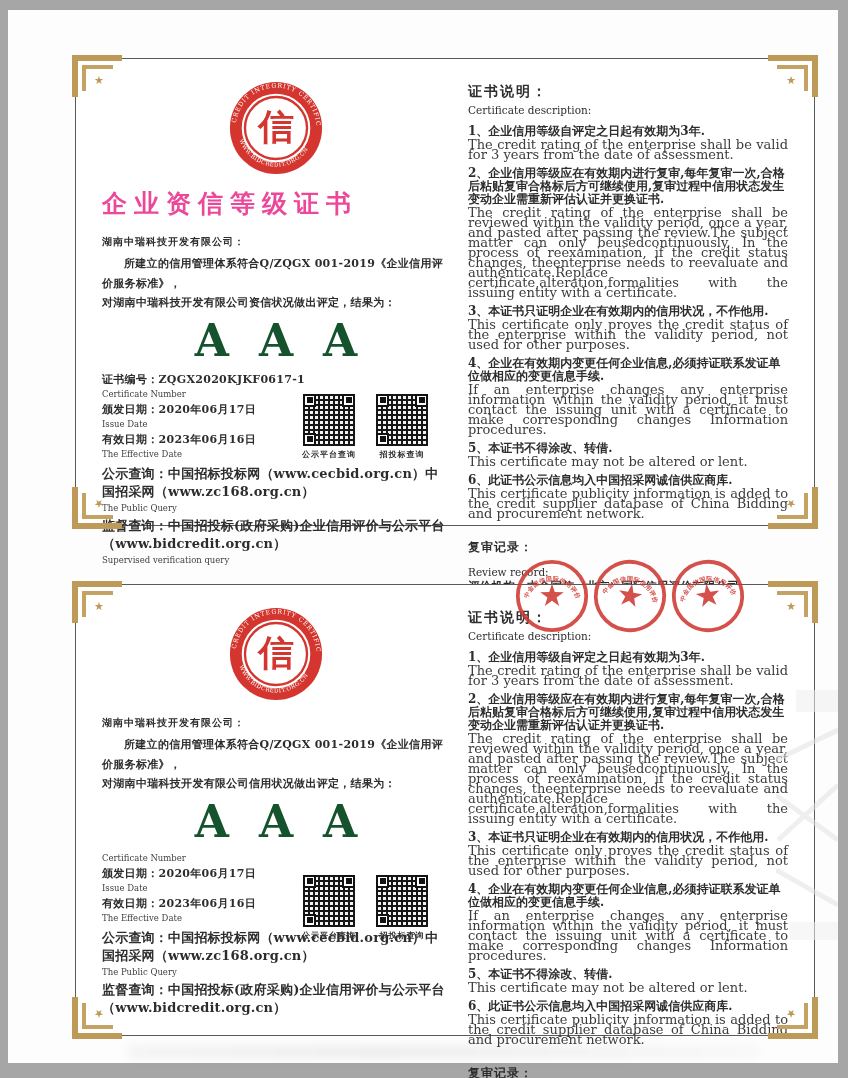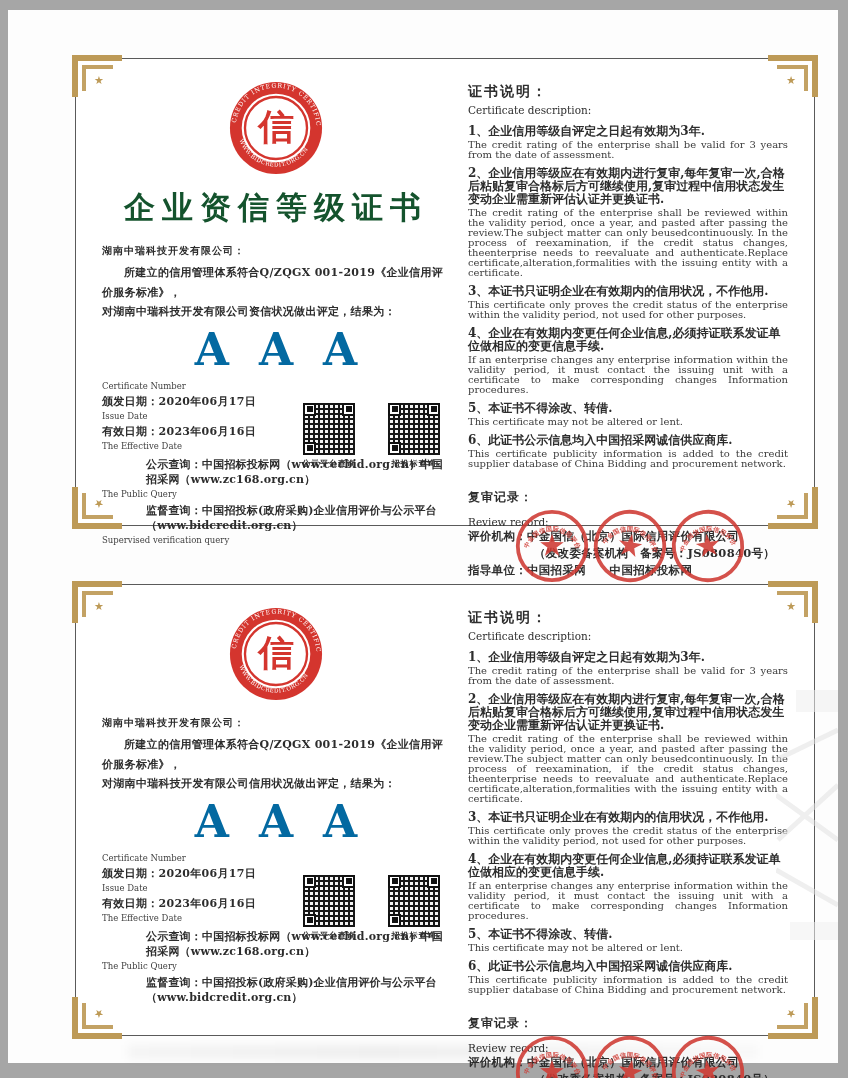--- a/index.html
+++ b/index.html
@@ -33,52 +33,52 @@
   .corner .st{position:absolute;left:22px;top:20px;color:#bd9a57;font-size:11px;line-height:11px;}
   .corner.tl{left:-4px;top:-4px;}
   .corner.tr{right:-4px;top:-4px;transform:scaleX(-1);}
   .corner.bl{left:-4px;bottom:-4px;transform:scaleY(-1);}
   .corner.br{right:-4px;bottom:-4px;transform:scale(-1,-1);}
 
   
   .seal{width:94px;height:94px;display:block;margin:0 auto;}
 
   
-  .cert-title{margin:12px 0 0;text-align:center;font-size:31px;font-weight:bold;
-    letter-spacing:7px;white-space:nowrap;color:#14532d;}
+  .cert-title{margin:12px 0 0;font-size:25px;font-weight:bold;
+    letter-spacing:7px;white-space:nowrap;color:#ec4899;}
   .company{margin-top:15px;font-size:10px;font-weight:bold;letter-spacing:1px;}
   .body-par{margin-top:5px;font-size:11px;font-weight:600;line-height:19.5px;letter-spacing:.3px;}
   .body-par .ln:first-child{text-indent:2em;}
-  .rating{margin-top:4px;text-align:center;padding-left:30px;color:#0369a1;
+  .rating{margin-top:4px;text-align:center;padding-left:30px;color:#14532d;
     font-size:44px;font-weight:bold;letter-spacing:30px;line-height:48px;}
   .fields{position:relative;margin-top:7px;}
   .f-label{font-size:11px;font-weight:bold;letter-spacing:.3px;}
   .f-val{font-weight:600;}
   .f-sub{font-size:8.5px;color:#3f3f3f;margin:2px 0 3px;}
-  .qr-wrap{position:absolute;left:200px;top:22px;display:flex;gap:32px;}
+  .qr-wrap{position:absolute;left:200px;top:22px;display:flex;gap:20px;}
   .qr-cell{text-align:center;}
   .qr{width:52px;height:52px;position:relative;margin:0 auto;
     background:
       repeating-linear-gradient(0deg,#161616 0 2px,transparent 2px 5px),
       repeating-linear-gradient(90deg,#161616 0 2px,#f3f3f3 2px 5px);}
   .qr .f{position:absolute;width:13px;height:13px;background:#fff;border:2.5px solid #111;box-sizing:border-box;}
   .qr .f::after{content:"";position:absolute;inset:1.5px;background:#111;}
   .qr .f.tl{left:0;top:0}.qr .f.tr{right:0;top:0}.qr .f.bl{left:0;bottom:0}
   .qr-label{font-size:8px;margin-top:3px;letter-spacing:1px;font-weight:bold;}
   .query{margin-top:6px;}
-  .q-text{font-size:11px;font-weight:bold;letter-spacing:.2px;margin-left:44px;}
+  .q-text{font-size:13px;font-weight:bold;letter-spacing:.2px;}
   .q-sub{font-size:8.5px;color:#3f3f3f;margin:2px 0 4px;}
 
   
   .desc-title{font-size:14px;font-weight:bold;letter-spacing:2px;}
   .desc-sub{font-size:10.5px;margin-top:3px;}
   .items{margin-top:9px;}
   .item{margin-bottom:7px;}
   .item-cn{font-size:12px;font-weight:bold;line-height:13px;}
-  .item-en{font-size:10px;line-height:10px;color:#3c3c3c;margin-top:2px;text-align:justify;}
+  .item-en{font-size:13px;line-height:10px;color:#3c3c3c;margin-top:2px;text-align:justify;}
   .review{margin-top:20px;}
   .review-cn{font-size:12px;font-weight:bold;letter-spacing:1px;}
   .review-en{font-size:10.5px;margin-top:10px;}
   .agency{margin-top:0;position:relative;font-size:11.5px;font-weight:bold;line-height:17px;letter-spacing:.3px;}
   .agency .a2{padding-left:66px;}
   .stamps{position:absolute;left:46px;top:-20px;display:flex;z-index:3;}
   .stamp{width:76px;height:76px;margin-right:2px;opacity:.88;}
   .stamp.r1{transform:rotate(10deg);}
   .stamp.r2{transform:rotate(-8deg);}
 
@@ -130,20 +130,21 @@
 
         <h1 class="cert-title">企业资信等级证书</h1>
         <div class="company">湖南中瑞科技开发有限公司：</div>
         <div class="body-par">
           <div class="ln">所建立的信用管理体系符合Q/ZQGX 001-2019《企业信用评价服务标准》，</div>
           <div class="ln">对湖南中瑞科技开发有限公司资信状况做出评定，结果为：</div>
         </div>
         <div class="rating">AAA</div>
 
         <div class="fields">
+          <div class="f-label"><span>证书编号：</span><span class="f-val">ZQGX2020KJKF0617-1</span></div>
           <div class="f-sub">Certificate Number</div>
           <div class="f-label"><span>颁发日期：</span><span class="f-val">2020年06月17日</span></div>
           <div class="f-sub">Issue Date</div>
           <div class="f-label"><span>有效日期：</span><span class="f-val">2023年06月16日</span></div>
           <div class="f-sub">The Effective Date</div>
 
           <div class="qr-wrap">
             <div class="qr-cell">
               <div class="qr">
                   <i class="f tl"></i>

